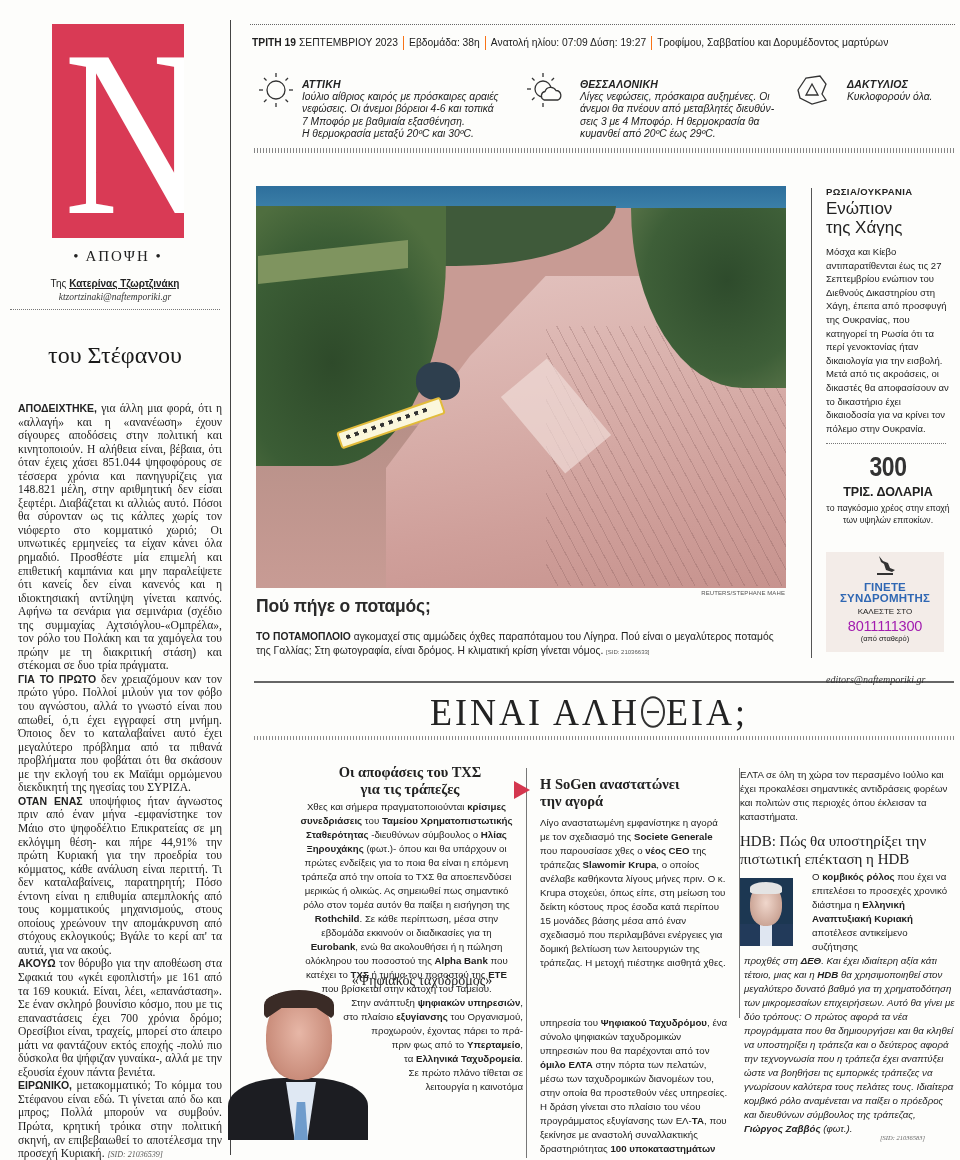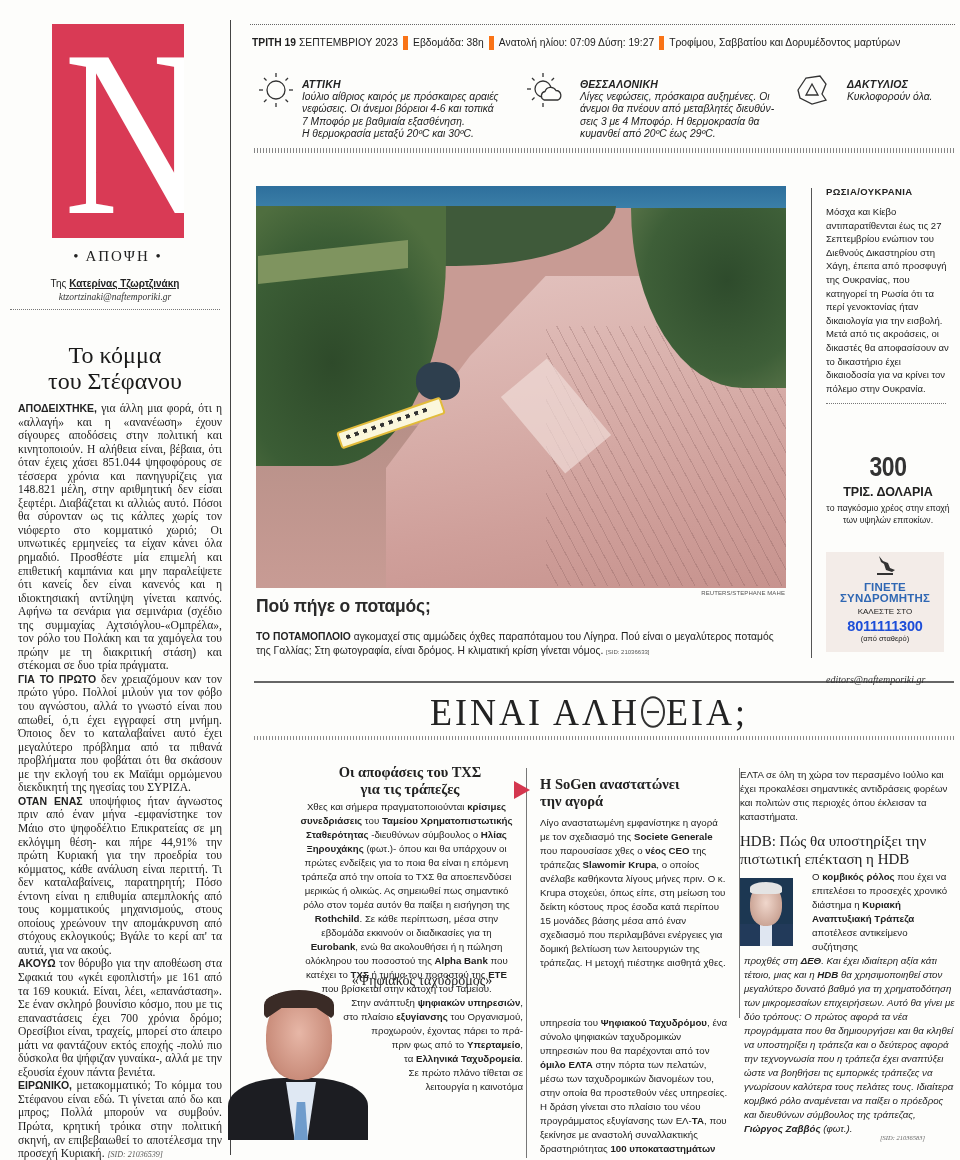--- a/index.html
+++ b/index.html
@@ -20,21 +20,21 @@
   .op-body { position: absolute; left: 18px; top: 402px; width: 204px; font-family: "Liberation Serif", serif; font-size: 11.6px; line-height: 13.55px; color: #222; text-align: justify; }
   .op-body p { margin: 0; }
   .op-body .lead { font-family: "Liberation Sans", sans-serif; font-weight: bold; font-size: 10.5px; }
   .op-body .sid { font-size: 8px; font-style: italic; color: #555; }
 
   .col-rule { position: absolute; left: 230px; top: 20px; width: 1px; height: 1135px; background: #444; }
 
   
   .dotline-top { position: absolute; left: 250px; top: 24px; width: 705px; border-top: 1px dotted #666; }
   .datebar { position: absolute; left: 252px; top: 36px; width: 705px; font-size: 10.3px; color: #222; white-space: nowrap; display: flex; align-items: center; }
-  .datebar .seg { padding: 0 5px; border-right: 5px solid #f97316; line-height: 14px; }
+  .datebar .seg { padding: 0 5px; border-right: 1px solid #f97316; line-height: 14px; }
   .datebar .seg:first-child { padding-left: 0; }
   .datebar .seg:last-child { border-right: none; }
   .datebar b { font-weight: bold; }
 
   .weather { position: absolute; top: 78px; font-size: 10.3px; line-height: 12.5px; color: #222; font-style: italic; }
   .weather .city { font-weight: bold; font-size: 10.5px; letter-spacing: 0.2px; }
   .w-icon { position: absolute; top: 70px; width: 40px; height: 40px; }
   .hatch { position: absolute; left: 254px; top: 148px; width: 700px; height: 5px; background: repeating-linear-gradient(90deg, #666 0 1px, transparent 1px 3px); opacity: 0.8; }
 
   
@@ -66,21 +66,21 @@
   .side .body { font-size: 9.5px; line-height: 13.6px; color: #222; margin-top: 8px; }
   .side .dots { margin-top: 8px; border-top: 1px dotted #777; width: 120px; }
   .big-num { position: absolute; left: 826px; top: 452px; width: 124px; text-align: center; font-size: 27px; font-weight: bold; color: #333; letter-spacing: -0.5px; transform: scaleX(0.85); }
   .num-unit { position: absolute; left: 826px; top: 485px; width: 124px; text-align: center; font-size: 12.5px; font-weight: bold; color: #222; }
   .num-desc { position: absolute; left: 826px; top: 502px; width: 124px; text-align: center; font-size: 8.7px; line-height: 12px; color: #222; }
 
   .sub-ad { position: absolute; left: 826px; top: 552px; width: 118px; height: 100px; background: #f3ece8; text-align: center; }
   .sub-ad .figure { margin: 2px auto 0; width: 24px; height: 24px; color: #333; }
   .sub-ad .t1 { font-size: 11.5px; font-weight: bold; color: #2f67b3; line-height: 11px; letter-spacing: 0.2px; }
   .sub-ad .t2 { font-size: 8px; color: #222; margin-top: 3px; }
-  .sub-ad .phone { font-size: 14.5px; font-weight: bold; color: #1d4ed8; margin-top: 2px; letter-spacing: -0.2px; }
+  .sub-ad .phone { font-size: 14.5px; font-weight: normal; color: #a21caf; margin-top: 2px; letter-spacing: -0.2px; }
   .sub-ad .note { font-size: 7.5px; color: #222; }
 
   
   .hr-heavy { position: absolute; left: 254px; top: 681px; width: 700px; height: 2px; background: #666; }
   .section-head { position: absolute; left: 430px; top: 691px; font-family: "Liberation Serif", serif; font-size: 36px; color: #222; letter-spacing: 3px; font-weight: normal; transform: scaleY(1.05); }
   .section-head .theta { display: inline-block; width: 24px; height: 30px; border: 2px solid #333; border-radius: 50%; vertical-align: -3px; position: relative; margin: 0 1px; }
   .section-head .theta::after { content: ""; position: absolute; left: 4px; right: 4px; top: 12px; height: 2px; background: #333; }
   .section-mail { position: absolute; left: 826px; top: 674px; font-family: "Liberation Serif", serif; font-style: italic; font-size: 10px; color: #333; }
   .hatch2 { position: absolute; left: 254px; top: 736px; width: 700px; height: 4px; background: repeating-linear-gradient(90deg, #888 0 1px, transparent 1px 3px); }
 
@@ -130,21 +130,20 @@
   <div class="logo-box">
     <div class="logo-n">N</div>
   </div>
   <div class="section-label">• ΑΠΟΨΗ •</div>
   <div class="byline">
     <span>Της </span><b>Κατερίνας Τζωρτζινάκη</b>
   </div>
   <div class="email">ktzortzinaki@naftemporiki.gr</div>
   <div class="dots-left"></div>
   <div class="op-title">
-    <div>Το κόμμα</div>
     <div>του Στέφανου</div>
   </div>
 </div>
 
 <div class="op-body">
   <p><span class="lead">ΑΠΟΔΕΙΧΤΗΚΕ,</span><span> για άλλη μια φορά, ότι η «αλλαγή» και η «ανανέωση» έχουν σίγουρες αποδόσεις στην πολιτική και κινητοποιούν. Η αλήθεια είναι, βέβαια, ότι όταν έχεις χάσει 851.044 ψηφοφόρους σε τέσσερα χρόνια και πανηγυρίζεις για 148.821 μέλη, στην αριθμητική δεν είσαι ξεφτέρι. Διαβάζεται κι αλλιώς αυτό. Πόσοι θα σύρονταν ως τις κάλπες χωρίς τον νιόφερτο στο κομματικό χωριό; Οι υπνωτικές ερμηνείες τα είχαν κάνει όλα ρημαδιό. Προσθέστε μία επιμελή και επιθετική καμπάνια και μην παραλείψετε ότι κανείς δεν είναι κανενός και η ιδιοκτησιακή αντίληψη γίνεται καπνός. Αφήνω τα σενάρια για σεμινάρια (σχέδιο της συμμαχίας Αχτσιόγλου-«Ομπρέλα», τον ρόλο του Πολάκη και τα χαμόγελα του πρώην με τη διακριτική στάση) και στέκομαι σε δυο τρία πράγματα.</span></p>
   <p><span class="lead">ΓΙΑ ΤΟ ΠΡΩΤΟ</span><span> δεν χρειαζόμουν καν τον πρώτο γύρο. Πολλοί μιλούν για τον φόβο του αγνώστου, αλλά το γνωστό είναι που απωθεί, ό,τι έχει εγγραφεί στη μνήμη. Όποιος δεν το καταλαβαίνει αυτό έχει μεγαλύτερο πρόβλημα από τα πιθανά προβλήματα που φοβάται ότι θα σκάσουν με την εκλογή του εκ Μαϊάμι ορμώμενου διεκδικητή της ηγεσίας του ΣΥΡΙΖΑ.</span></p>
   <p><span class="lead">ΟΤΑΝ ΕΝΑΣ</span><span> υποψήφιος ήταν άγνωστος πριν από έναν μήνα -εμφανίστηκε τον Μάιο στο ψηφοδέλτιο Επικρατείας σε μη εκλόγιμη θέση- και πήρε 44,91% την πρώτη Κυριακή για την προεδρία του κόμματος, κάθε ανάλυση είναι περιττή. Τι δεν καταλαβαίνεις, παρατηρητή; Πόσο έντονη είναι η επιθυμία απεμπλοκής από τους κομματικούς μηχανισμούς, στους οποίους χρεώνουν την απομάκρυνση από στόχους εκλογικούς; Βγάλε το κερί απ' τα αυτιά, για να ακούς.</span></p>
   <p><span class="lead">ΑΚΟΥΩ</span><span> τον θόρυβο για την αποθέωση στα Σφακιά του «γκέι εφοπλιστή» με 161 από τα 169 κουκιά. Είναι, λέει, «επανάσταση». Σε έναν σκληρό βουνίσιο κόσμο, που με τις επαναστάσεις έχει 700 χρόνια δρόμο; Ορεσίβιοι είναι, τραχείς, μπορεί στο άπειρο μάτι να φαντάζουν εκτός εποχής -πολύ πιο δύσκολα θα ψήφιζαν γυναίκα-, αλλά με την εξουσία έχουν πάντα βενιέτα.</span></p>
   <p><span class="lead">ΕΙΡΩΝΙΚΟ,</span><span> μετακομματικό; Το κόμμα του Στέφανου είναι εδώ. Τι γίνεται από δω και μπρος; Πολλά μπορούν να συμβούν. Πρώτα, κρητική τρόικα στην πολιτική σκηνή, αν επιβεβαιωθεί το αποτέλεσμα την προσεχή Κυριακή. </span><span class="sid">[SID: 21036539]</span></p>
@@ -226,20 +225,24 @@
 </div>
 <div class="credit">REUTERS/STEPHANE MAHE</div>
 <div class="photo-headline">Πού πήγε ο ποταμός;</div>
 <div class="photo-caption">
   <b>ΤΟ ΠΟΤΑΜΟΠΛΟΙΟ</b><span> αγκομαχεί στις αμμώδεις όχθες παραπόταμου του Λίγηρα. Πού είναι ο μεγαλύτερος ποταμός της Γαλλίας; Στη φωτογραφία, είναι δρόμος. Η κλιματική κρίση γίνεται νόμος. </span><span class="sid">[SID: 21036633]</span>
 </div>
 
 <div class="side-rule"></div>
 <div class="side">
   <div class="kicker">ΡΩΣΙΑ/ΟΥΚΡΑΝΙΑ</div>
+  <div class="title">
+    <div>Ενώπιον</div>
+    <div>της Χάγης</div>
+  </div>
   <div class="body">Μόσχα και Κίεβο αντιπαρατίθενται έως τις 27 Σεπτεμβρίου ενώπιον του Διεθνούς Δικαστηρίου στη Χάγη, έπειτα από προσφυγή της Ουκρανίας, που κατηγορεί τη Ρωσία ότι τα περί γενοκτονίας ήταν δικαιολογία για την εισβολή. Μετά από τις ακροάσεις, οι δικαστές θα αποφασίσουν αν το δικαστήριο έχει δικαιοδοσία για να κρίνει τον πόλεμο στην Ουκρανία.</div>
   <div class="dots"></div>
 </div>
 <div class="big-num">300</div>
 <div class="num-unit">ΤΡΙΣ. ΔΟΛΑΡΙΑ</div>
 <div class="num-desc">το παγκόσμιο χρέος στην εποχή των υψηλών επιτοκίων.</div>
 
 <div class="sub-ad">
   <svg class="figure" viewBox="0 0 24 24">
     <path d="M6 2 L8 8 L11 10 L13 16 L19 18 L22 16 L17 14 L15 9 L10 7 Z" fill="#333"></path>
@@ -301,15 +304,15 @@
 <div class="art-title a6-title">
   <div>HDB: Πώς θα υποστηρίξει την</div>
   <div>πιστωτική επέκταση η HDB</div>
 </div>
 <div class="portrait p2">
   <div class="suit"></div>
   <div class="shirt"></div>
   <div class="head"></div>
   <div class="hair"></div>
 </div>
-<div class="art a6-body-top" id="hdb-top"><span>Ο </span><b>κομβικός ρόλος</b><span> που έχει να επιτελέσει το προσεχές χρονικό διάστημα η </span><b>Κυριακή Αναπτυξιακή Τράπεζα</b><span> αποτέλεσε αντικείμενο συζήτησης</span></div>
+<div class="art a6-body-top" id="hdb-top"><span>Ο </span><b>κομβικός ρόλος</b><span> που έχει να επιτελέσει το προσεχές χρονικό διάστημα η </span><b>Ελληνική Αναπτυξιακή Κυριακή</b><span> αποτέλεσε αντικείμενο συζήτησης</span></div>
 <div class="art a6-body" id="hdb-body"><span>προχθές στη </span><b>ΔΕΘ</b><span>. Και έχει ιδιαίτερη αξία κάτι τέτοιο, μιας και η </span><b>HDB</b><span> θα χρησιμοποιηθεί στον μεγαλύτερο δυνατό βαθμό για τη χρηματοδότηση των μικρομεσαίων επιχειρήσεων. Αυτό θα γίνει με δύο τρόπους: Ο πρώτος αφορά τα νέα προγράμματα που θα δημιουργήσει και θα κληθεί να υποστηρίξει η τράπεζα και ο δεύτερος αφορά την τεχνογνωσία που η τράπεζα έχει αναπτύξει ώστε να βοηθήσει τις εμπορικές τράπεζες να γνωρίσουν καλύτερα τους πελάτες τους. Ιδιαίτερα κομβικό ρόλο αναμένεται να παίξει ο πρόεδρος και διευθύνων σύμβουλος της τράπεζας, </span><b>Γιώργος Ζαββός</b><span> (φωτ.).</span></div>
 <div class="a6-sid">[SID: 21036583]</div>
 
 </body></html>

